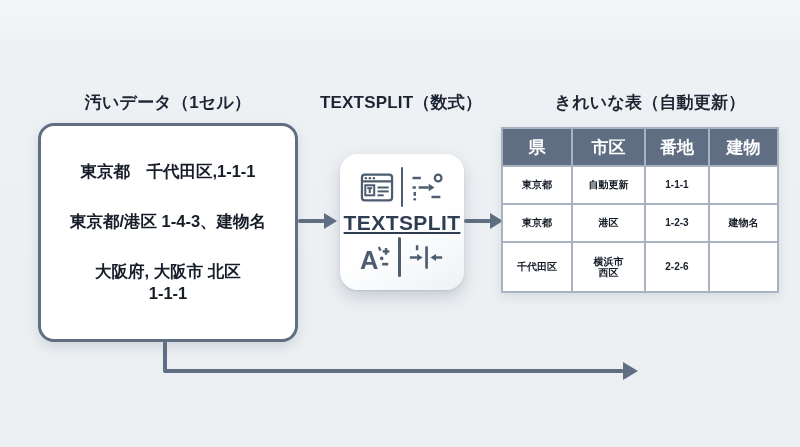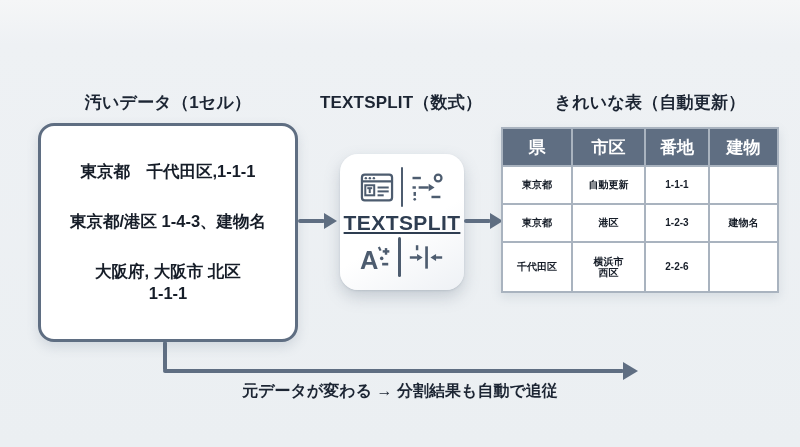--- a/index.html
+++ b/index.html
@@ -213,15 +213,14 @@
 西区</td>
         <td>2-2-6</td>
         <td></td>
       </tr>
     </tbody>
   </table>
 
   <div class="shaft-v fb-v"></div>
   <div class="shaft-h fb-h"></div>
   <div class="head-r fb-head"></div>
-  <div class="caption">元データが変わる → 分割結果も自動で追従</div>
 
 </div>
 
 </body></html>

